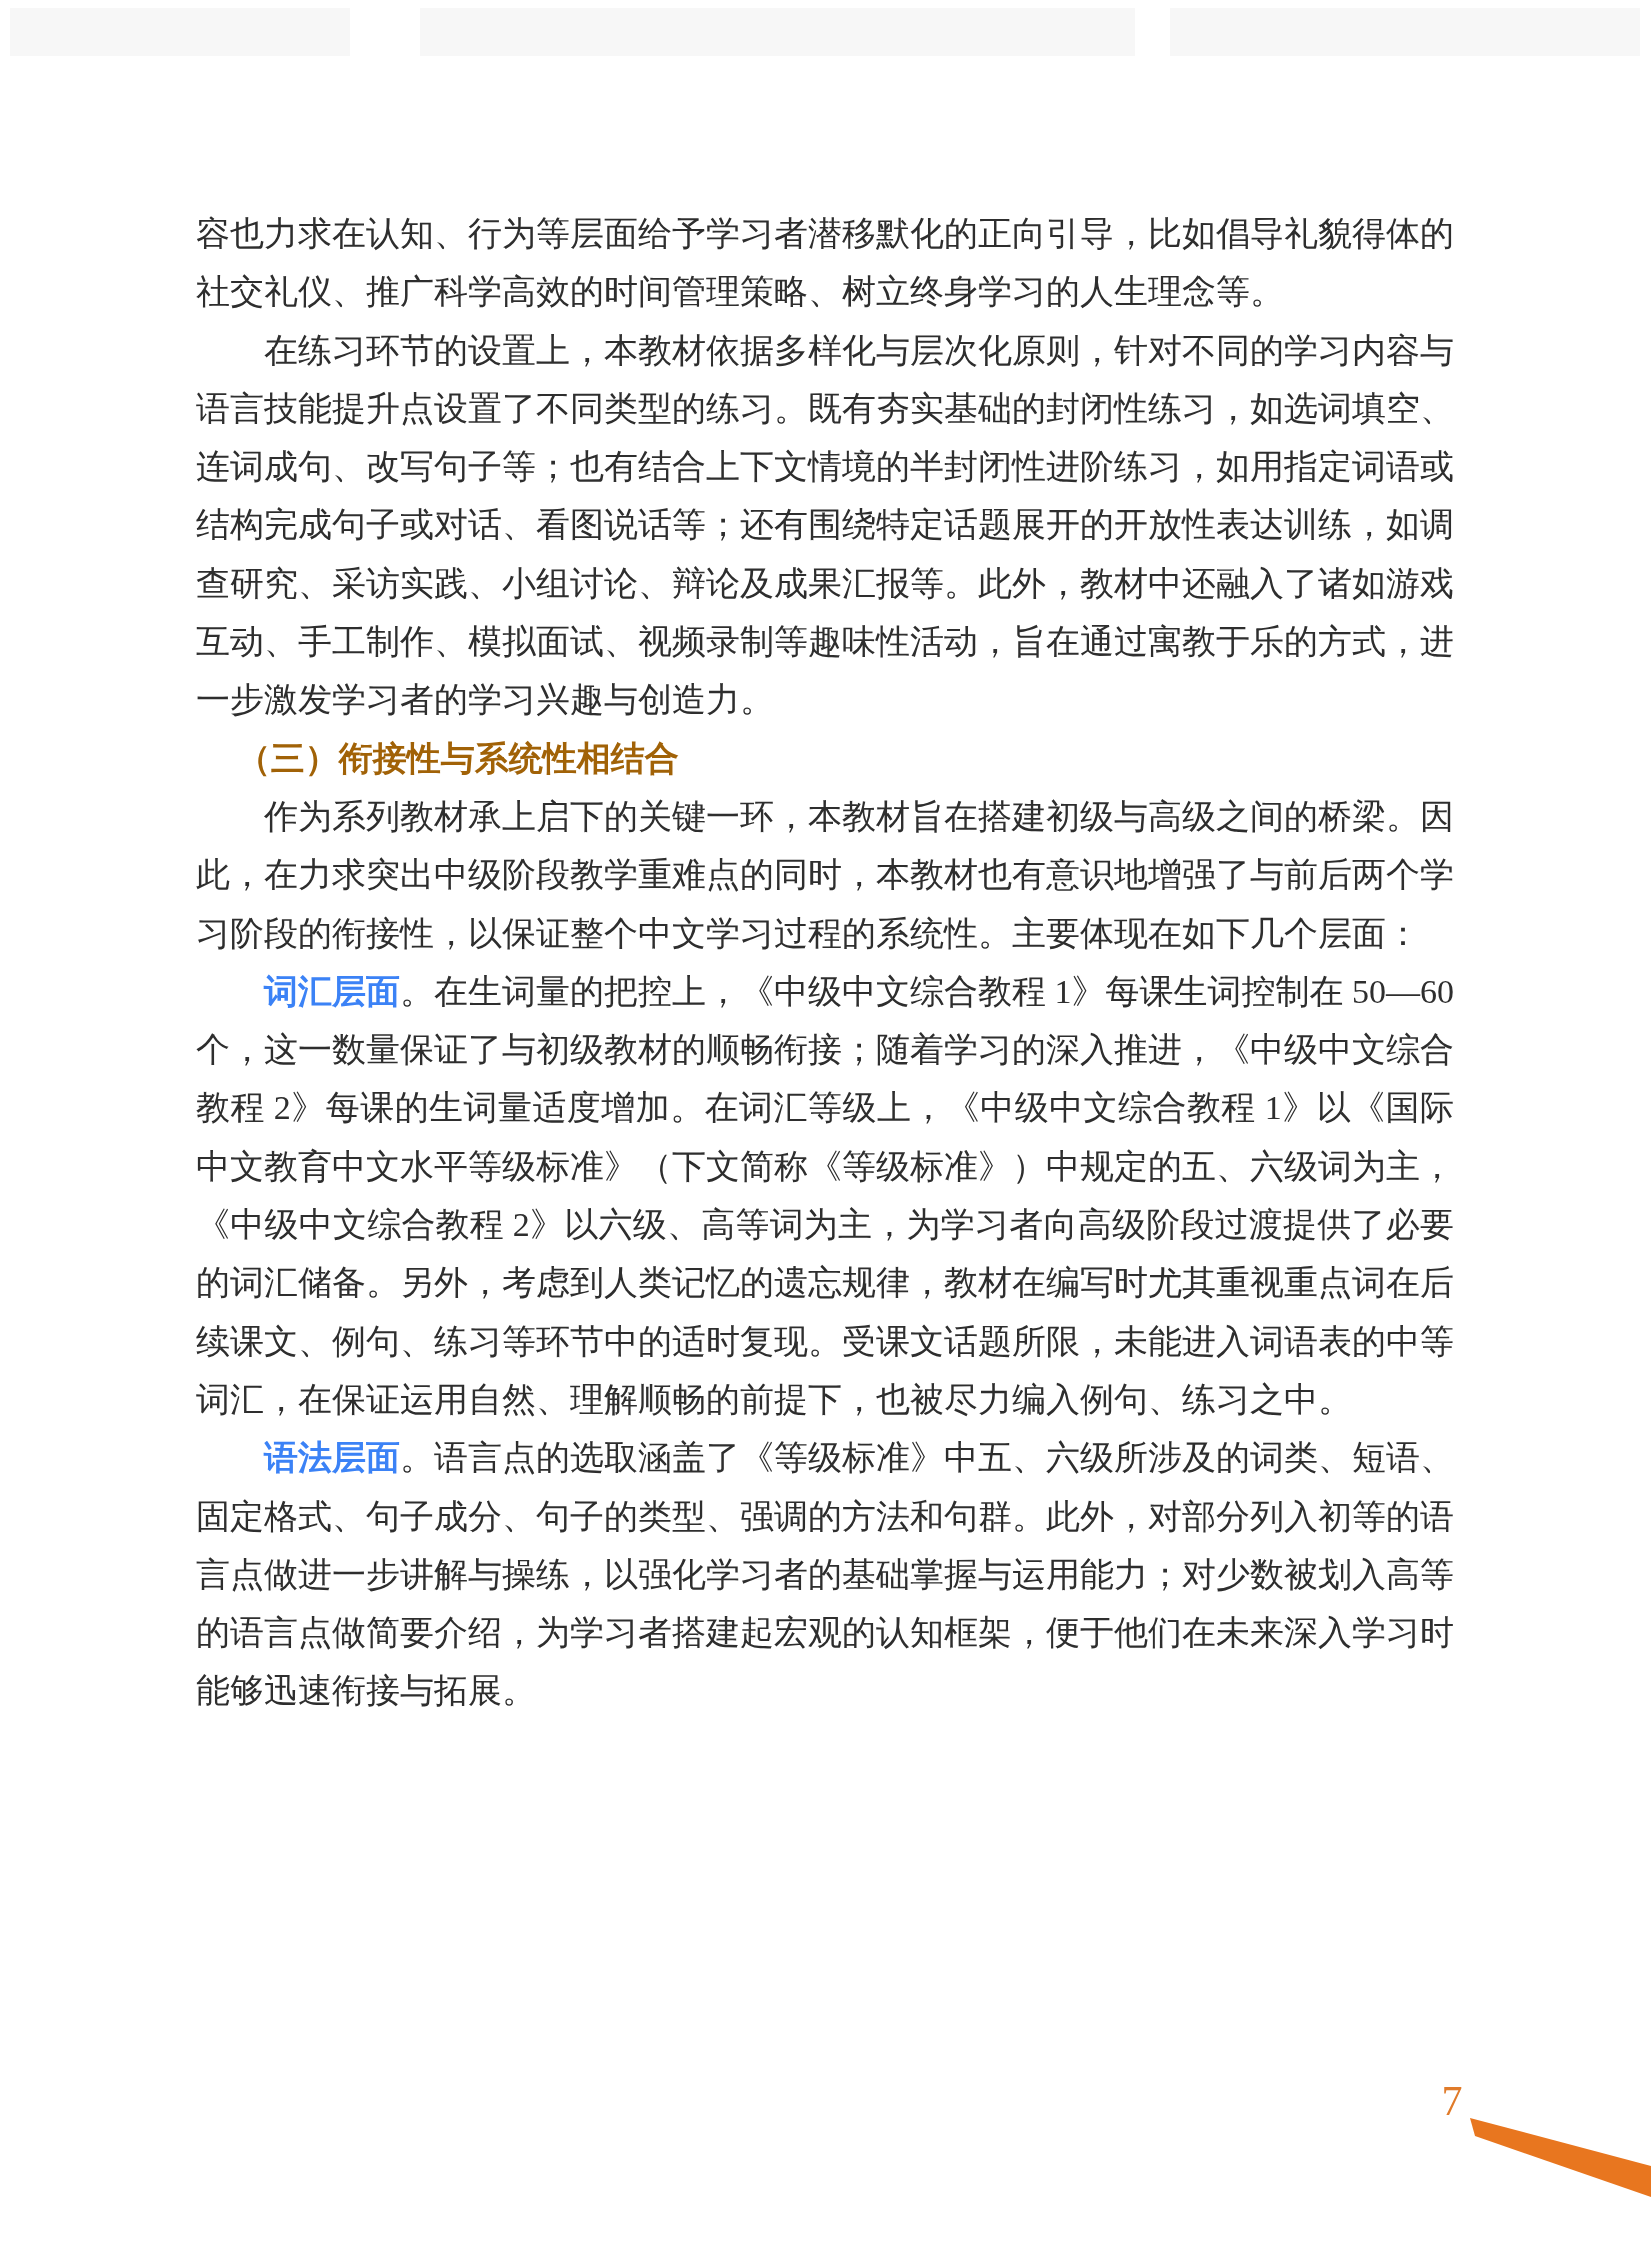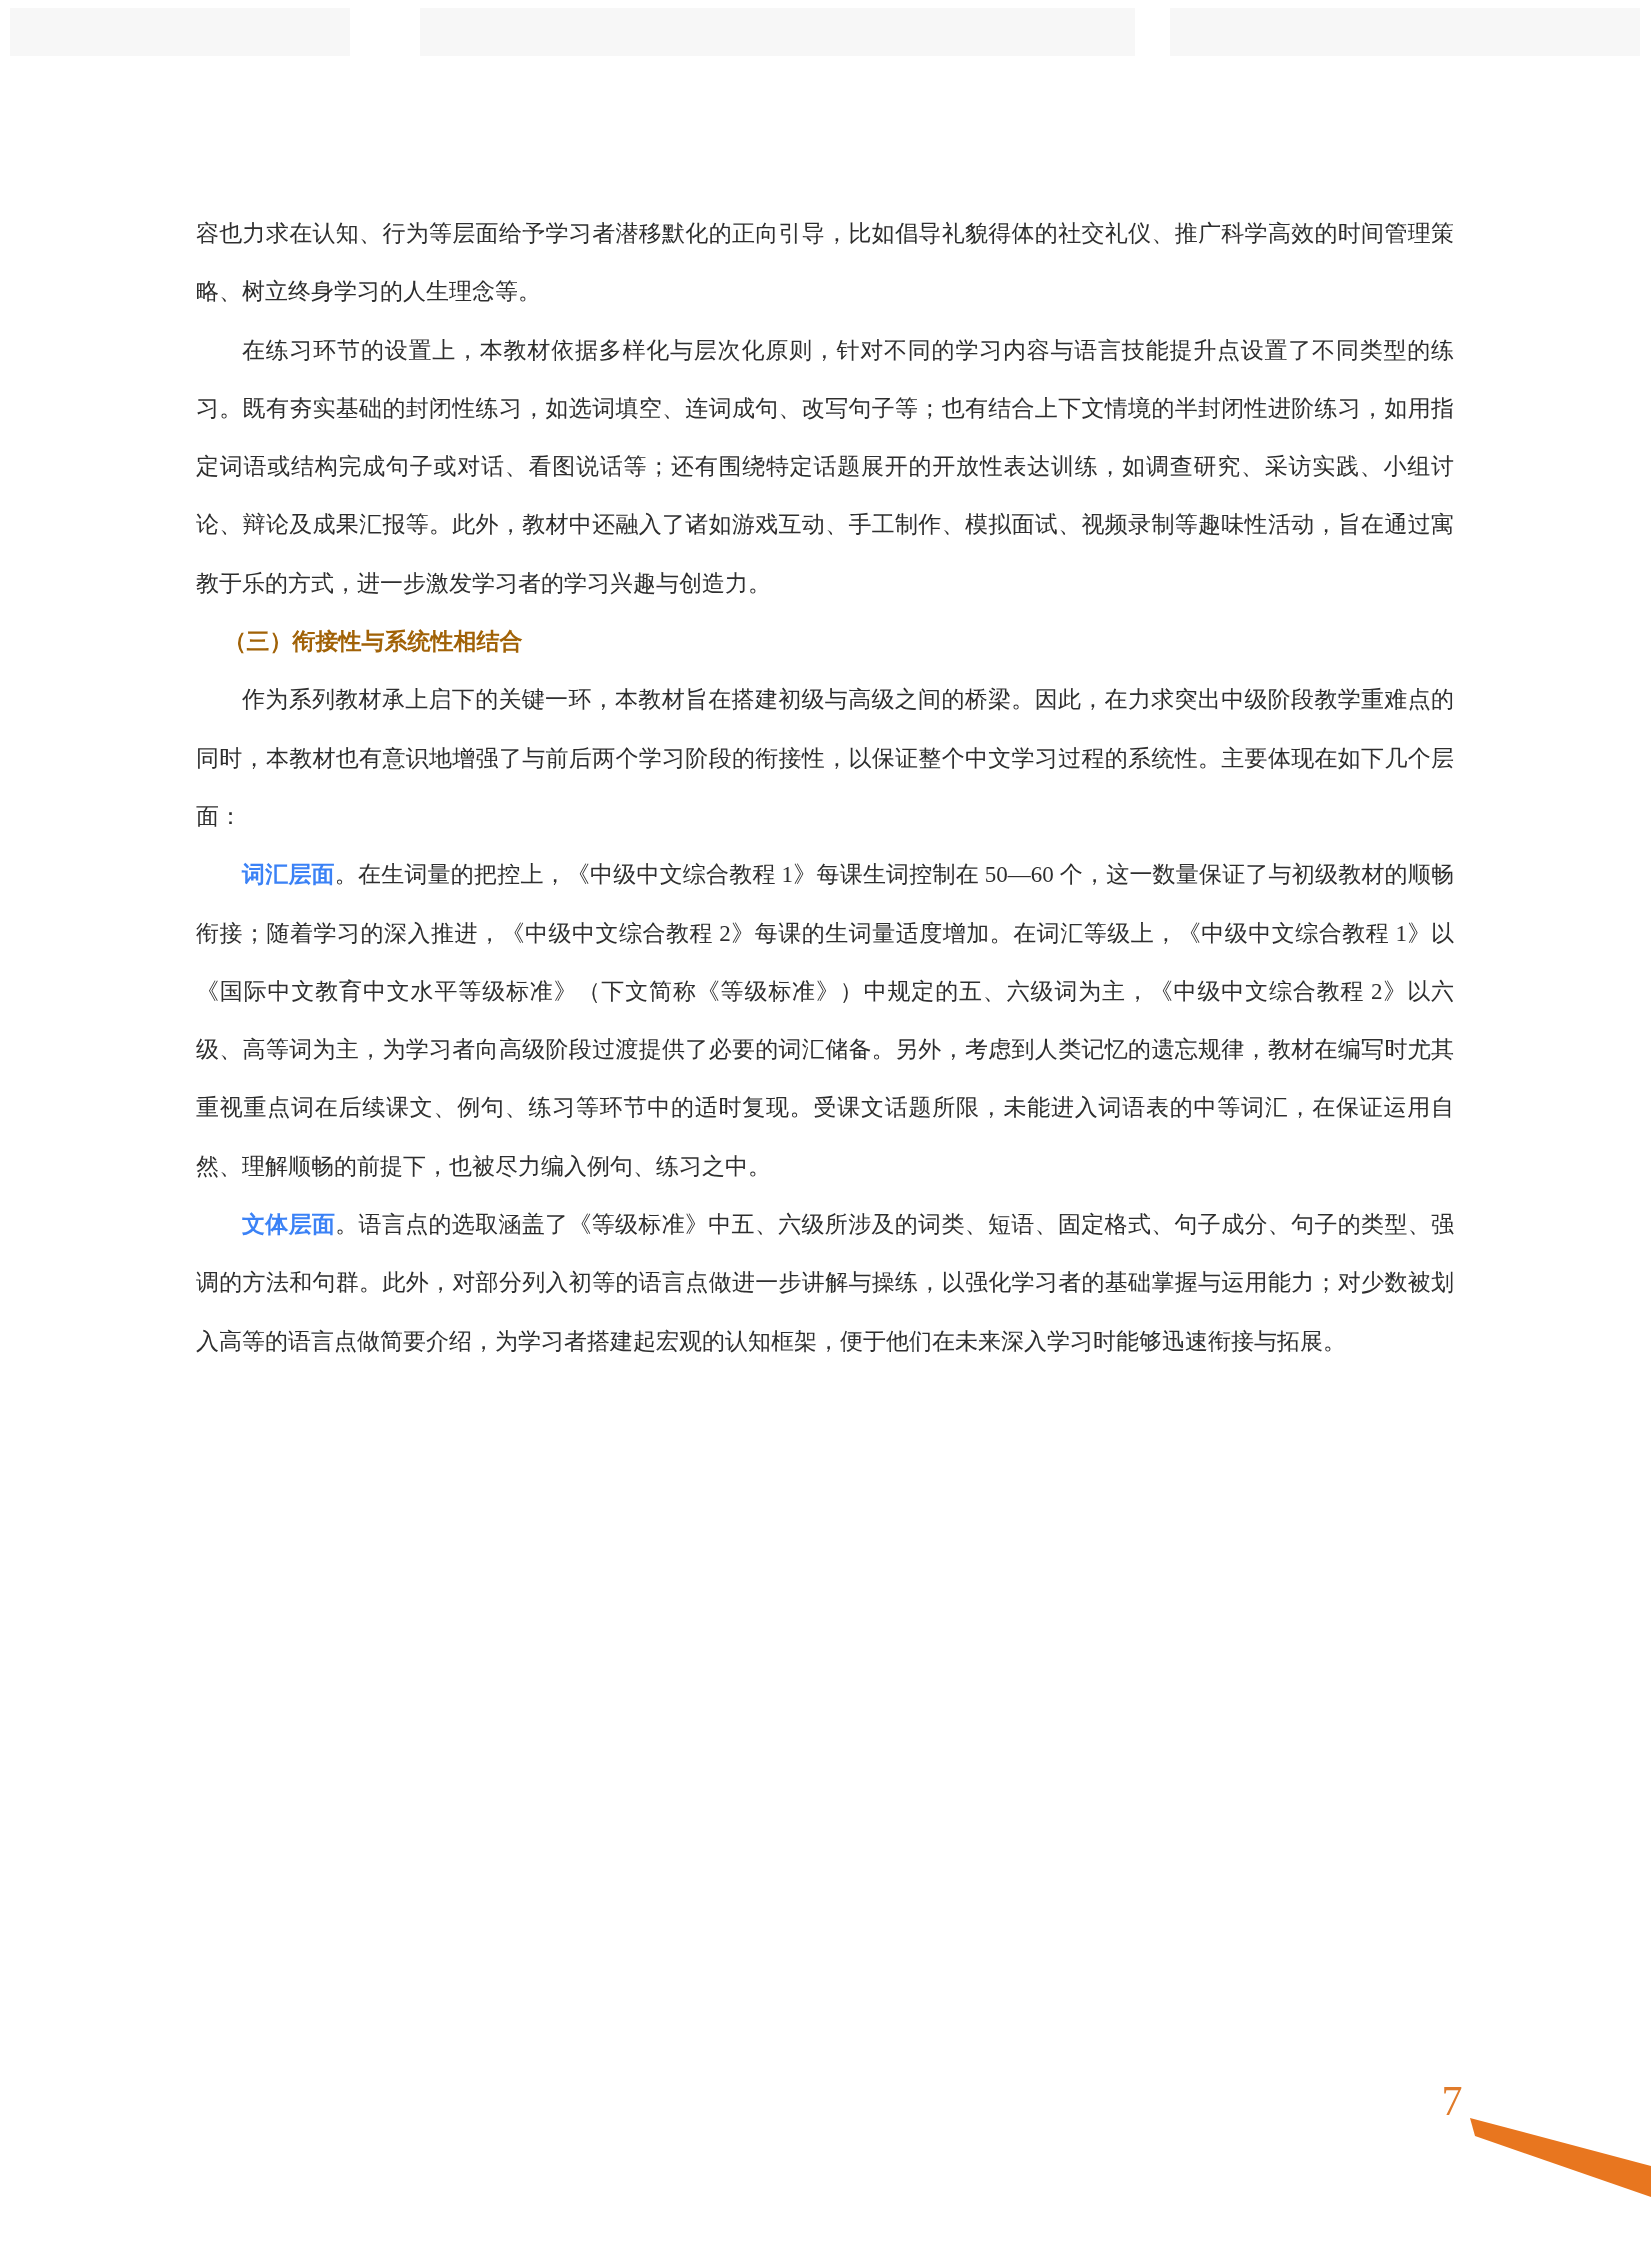--- a/index.html
+++ b/index.html
@@ -8,21 +8,21 @@
     font-family:"Liberation Serif","DejaVu Serif",serif;
   }
   
   .scan-band{position:absolute;top:8px;height:48px;background:rgba(0,0,0,0.03);}
   .scan-band.b1{left:10px;width:340px;}
   .scan-band.b2{left:420px;width:715px;}
   .scan-band.b3{left:1170px;width:470px;}
 
   .text-block{
     position:absolute;left:196px;top:205px;width:1258px;
-    font-size:23px;line-height:58.3px;color:#2e2e2e;
+    font-size:34px;line-height:58.3px;color:#2e2e2e;
     text-align:justify;text-justify:inter-ideograph;
   }
   .text-block p{margin:0;padding:0;text-indent:2em;}
   .text-block p.no-indent{text-indent:0;}
   .text-block p.heading{font-weight:700;text-indent:1.2em;color:#a16207;}
   .text-block b{font-weight:700;color:#3b82f6;}
 
   .page-number{
     position:absolute;left:1432px;top:2080px;width:40px;
     font-size:42px;line-height:1;text-align:center;
@@ -37,21 +37,21 @@
   <div class="scan-band b1"></div>
   <div class="scan-band b2"></div>
   <div class="scan-band b3"></div>
 
   <div class="text-block" id="text-block" style="color: rgb(46, 46, 46);">
       <p class="no-indent">容也力求在认知、行为等层面给予学习者潜移默化的正向引导，比如倡导礼貌得体的社交礼仪、推广科学高效的时间管理策略、树立终身学习的人生理念等。</p>
       <p>在练习环节的设置上，本教材依据多样化与层次化原则，针对不同的学习内容与语言技能提升点设置了不同类型的练习。既有夯实基础的封闭性练习，如选词填空、连词成句、改写句子等；也有结合上下文情境的半封闭性进阶练习，如用指定词语或结构完成句子或对话、看图说话等；还有围绕特定话题展开的开放性表达训练，如调查研究、采访实践、小组讨论、辩论及成果汇报等。此外，教材中还融入了诸如游戏互动、手工制作、模拟面试、视频录制等趣味性活动，旨在通过寓教于乐的方式，进一步激发学习者的学习兴趣与创造力。</p>
       <p class="heading">（三）衔接性与系统性相结合</p>
       <p>作为系列教材承上启下的关键一环，本教材旨在搭建初级与高级之间的桥梁。因此，在力求突出中级阶段教学重难点的同时，本教材也有意识地增强了与前后两个学习阶段的衔接性，以保证整个中文学习过程的系统性。主要体现在如下几个层面：</p>
       <p><b>词汇层面</b><span>。在生词量的把控上，《中级中文综合教程 1》每课生词控制在 50—60 个，这一数量保证了与初级教材的顺畅衔接；随着学习的深入推进，《中级中文综合教程 2》每课的生词量适度增加。在词汇等级上，《中级中文综合教程 1》以《国际中文教育中文水平等级标准》（下文简称《等级标准》）中规定的五、六级词为主，《中级中文综合教程 2》以六级、高等词为主，为学习者向高级阶段过渡提供了必要的词汇储备。另外，考虑到人类记忆的遗忘规律，教材在编写时尤其重视重点词在后续课文、例句、练习等环节中的适时复现。受课文话题所限，未能进入词语表的中等词汇，在保证运用自然、理解顺畅的前提下，也被尽力编入例句、练习之中。</span></p>
-      <p><b>文体层面</b><span>。语言点的选取涵盖了《等级标准》中五、六级所涉及的词类、短语、固定格式、句子成分、句子的类型、强调的方法和句群。此外，对部分列入初等的语言点做进一步讲解与操练，以强化学习者的基础掌握与运用能力；对少数被划入高等的语言点做简要介绍，为学习者搭建起宏观的认知框架，便于他们在未来深入学习时能够迅速衔接与拓展。</span></p>
+      <p><b>语法层面</b><span>。语言点的选取涵盖了《等级标准》中五、六级所涉及的词类、短语、固定格式、句子成分、句子的类型、强调的方法和句群。此外，对部分列入初等的语言点做进一步讲解与操练，以强化学习者的基础掌握与运用能力；对少数被划入高等的语言点做简要介绍，为学习者搭建起宏观的认知框架，便于他们在未来深入学习时能够迅速衔接与拓展。</span></p>
     </div>
 
   <div class="page-number" style="color: rgb(224, 123, 42);">7</div>
 
   <svg class="swoosh-svg" width="1651" height="2241" viewBox="0 0 1651 2241" aria-hidden="true">
     <polygon id="swoosh-shape" points="1470,2118 1651,2166 1651,2197 1475,2136" fill="#E8761F"></polygon>
   </svg>
 
 </div>
 

